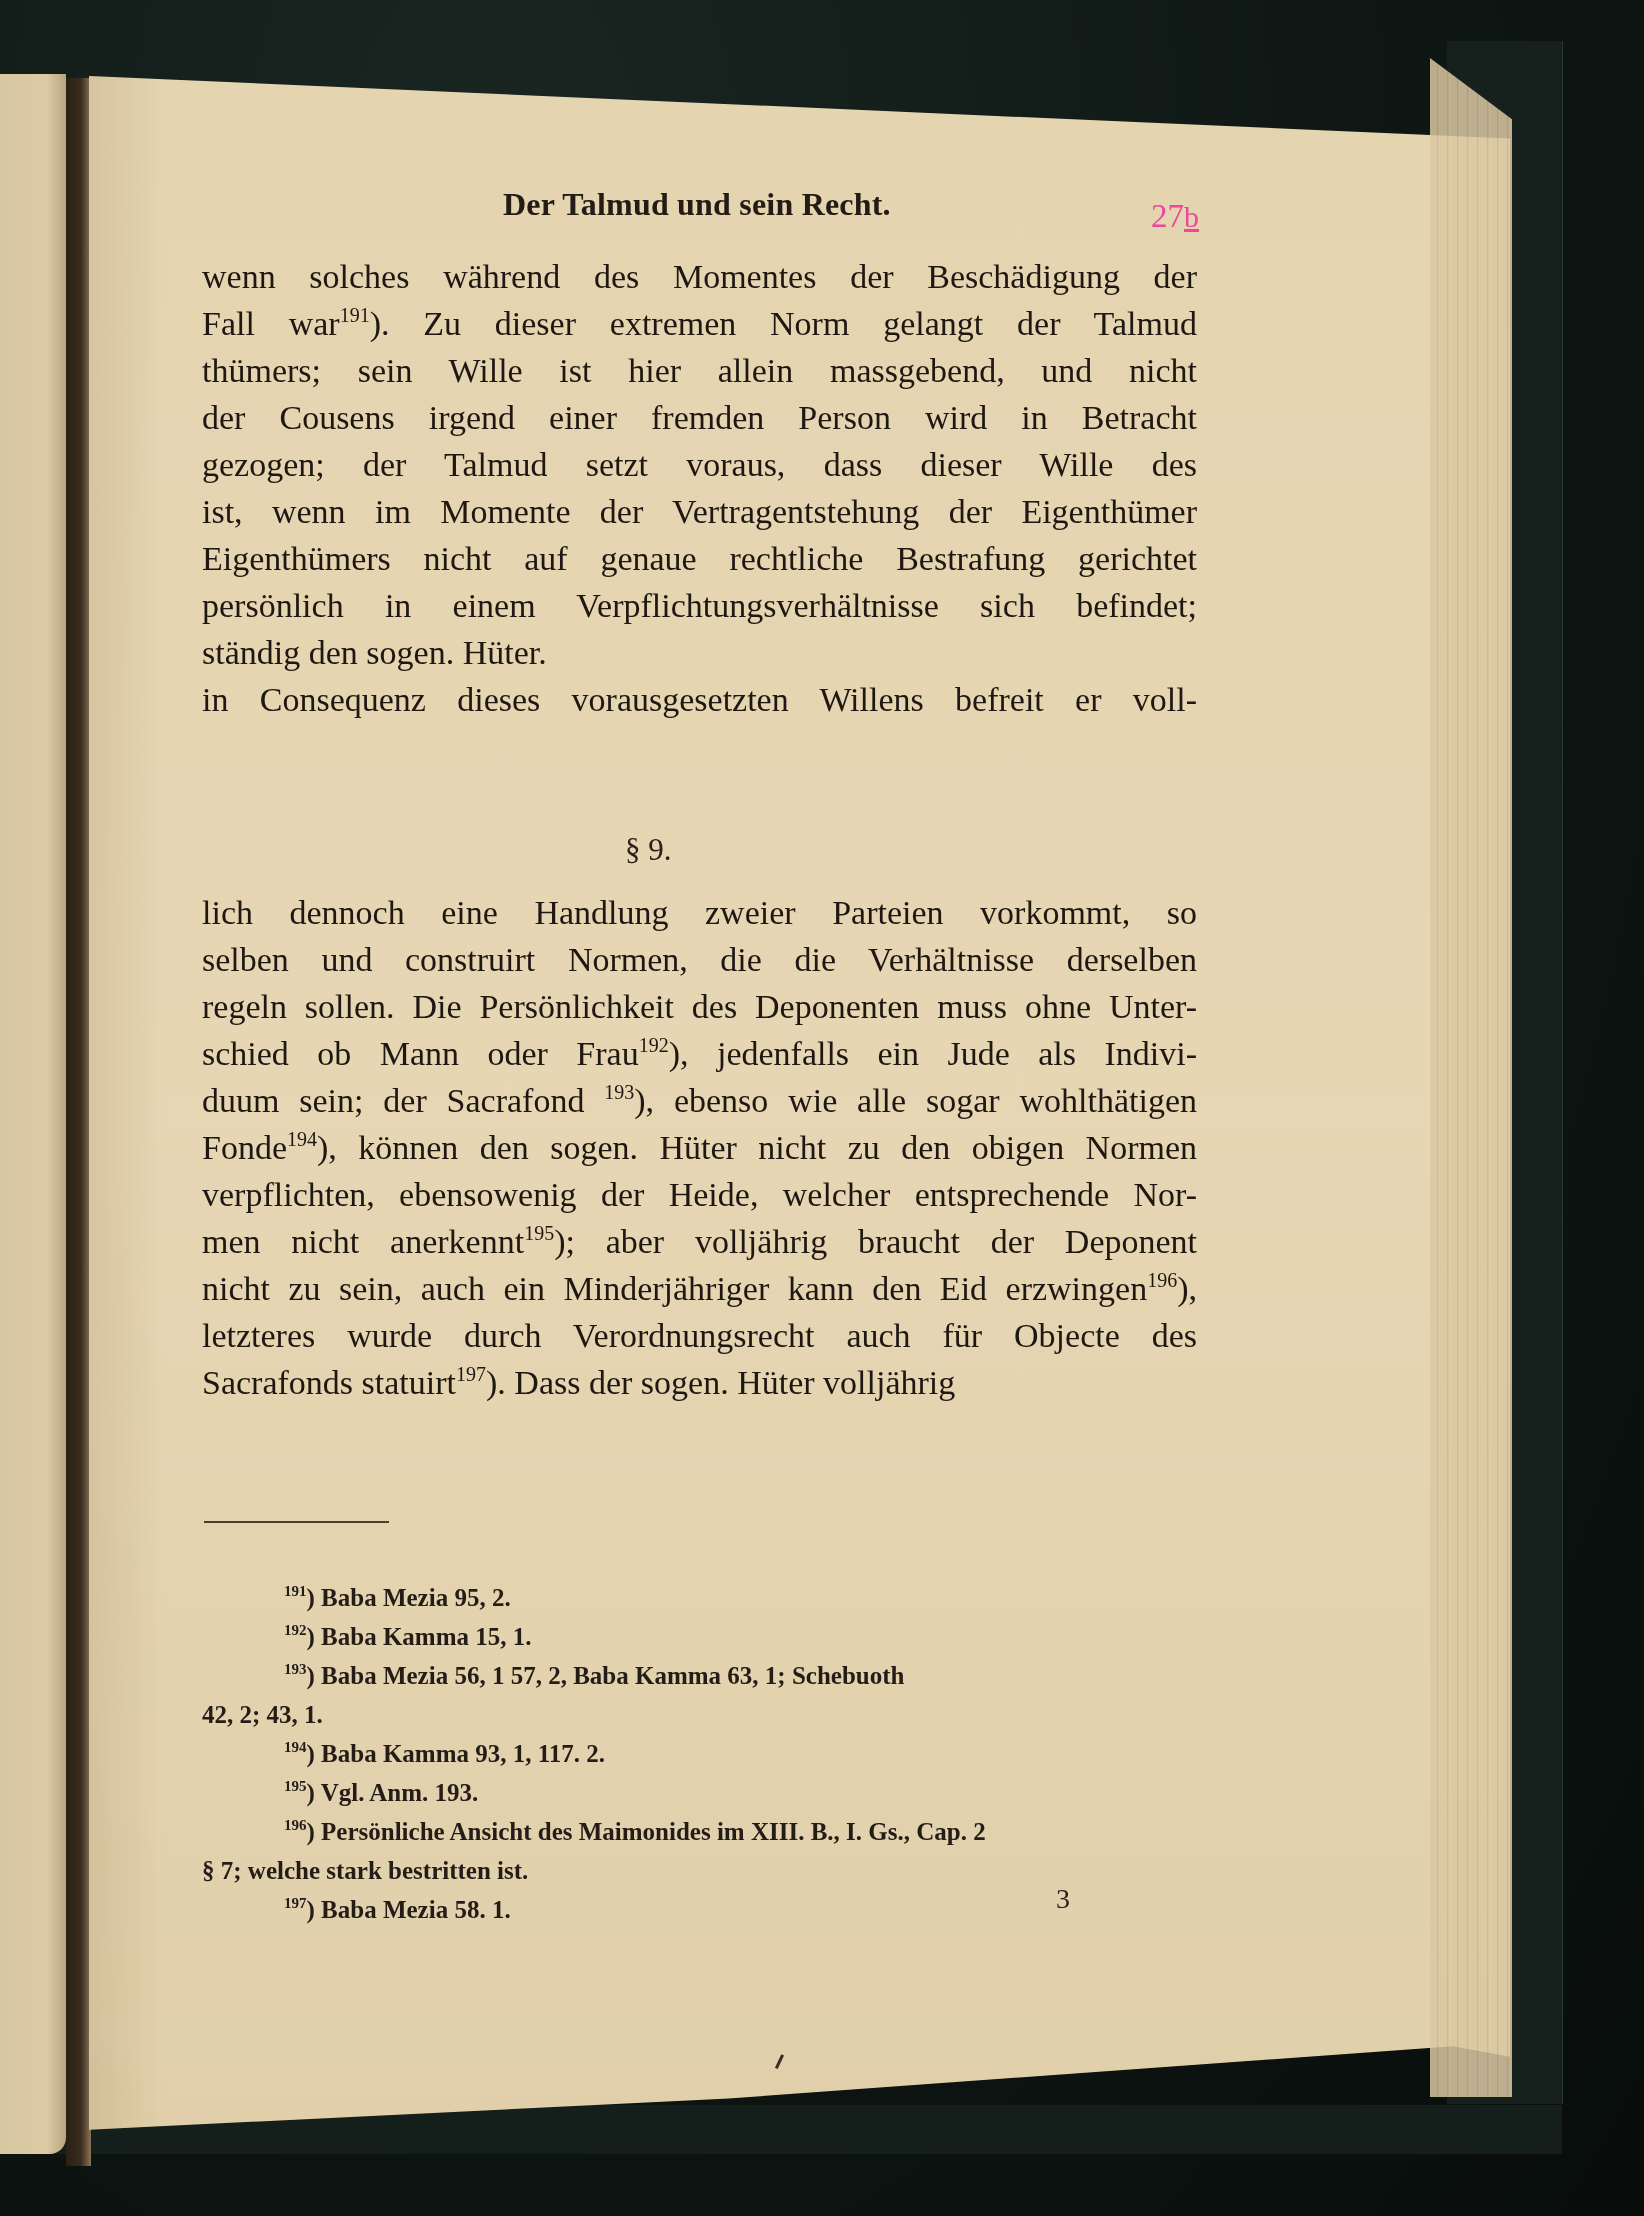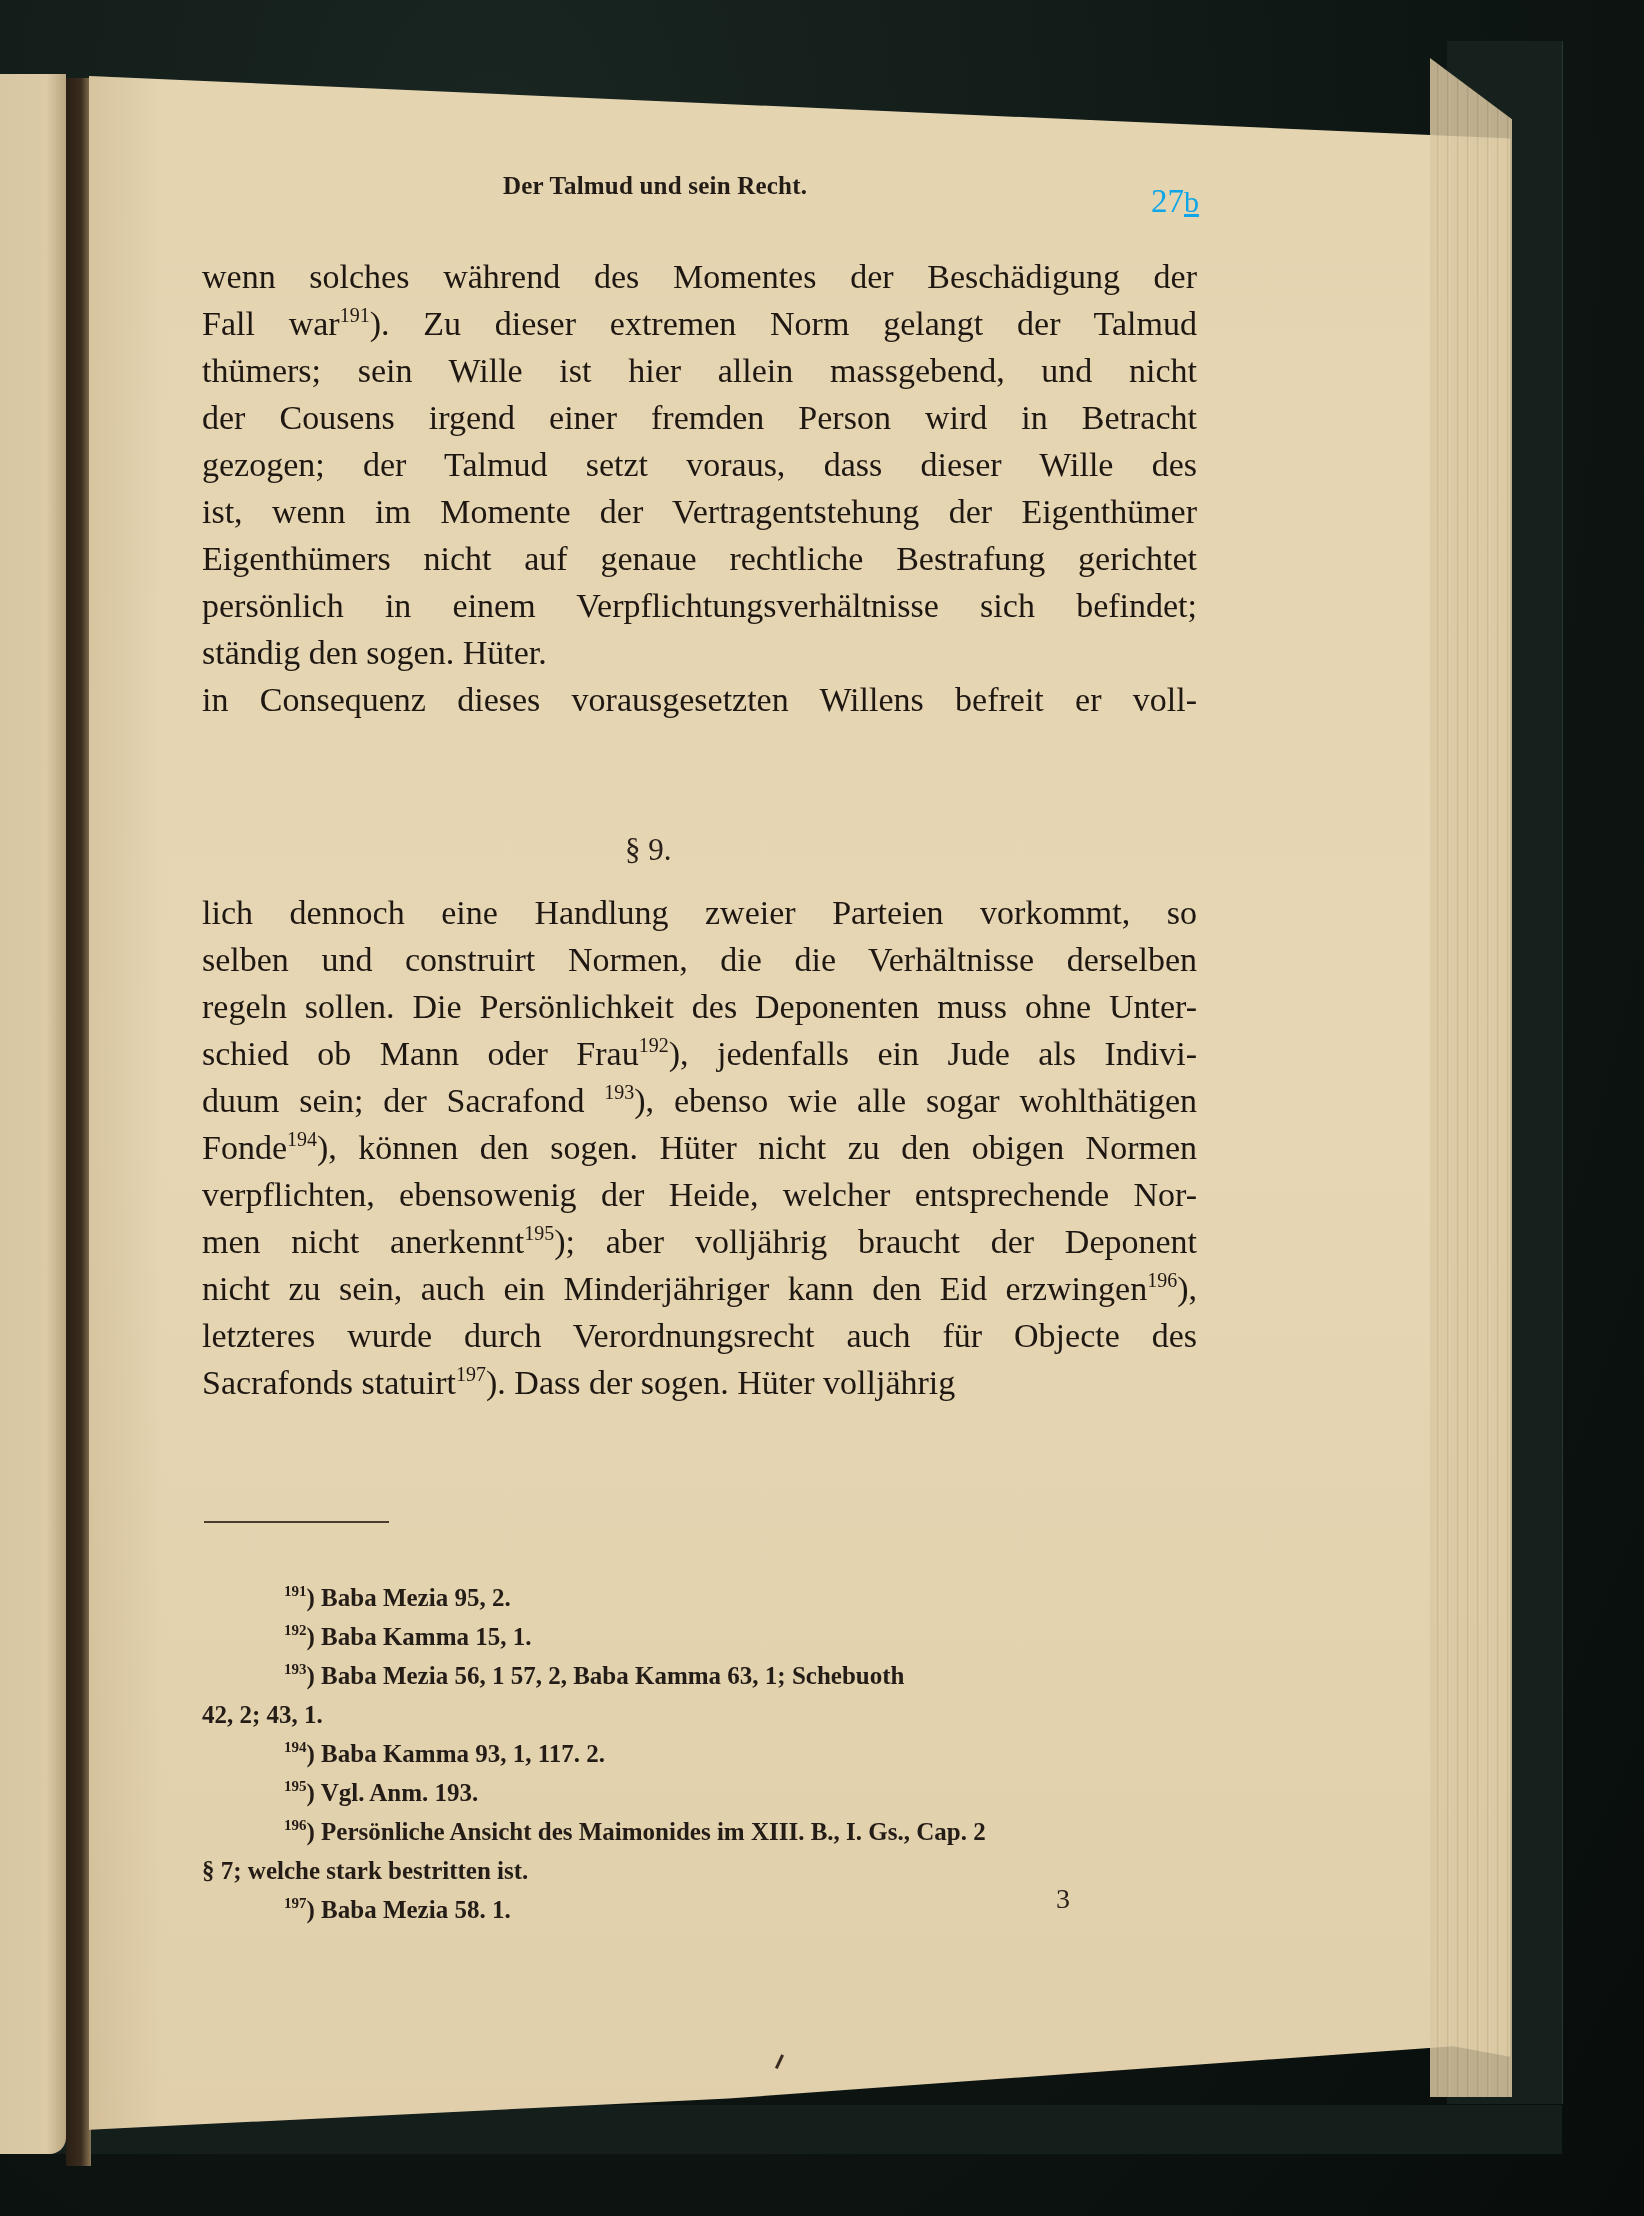--- a/index.html
+++ b/index.html
@@ -37,25 +37,25 @@
         linear-gradient(180deg, #e4d4b0 0%, #e6d6b3 50%, #e0cfaa 100%);
       clip-path: polygon(0 0, 100% 3%, 100% 95%, 96% 94.5%, 45% 97%, 0 98.5%);
     }
     .page-edges {
       position: absolute; left: 1430px; top: 58px; width: 82px; height: 2039px;
       background: repeating-linear-gradient(90deg, #dac8a2 0px, #dac8a2 6.6px, #c9b48c 7.4px, #e3d3b0 10px);
       clip-path: polygon(0 0, 100% 3%, 100% 100%, 0 100%);
       opacity: 0.85;
     }
     .running-head {
-      position: absolute; left: 503px; top: 172px; font-size: 25px; font-weight: bold;
+      position: absolute; left: 503px; top: 186px; font-size: 32px; font-weight: bold;
       color: #231b15; letter-spacing: 0.2px;
     }
     .page-no {
-      position: absolute; left: 1151px; top: 183px; font-size: 33px; color: #0ea5e9;
+      position: absolute; left: 1151px; top: 198px; font-size: 33px; color: #ec4899;
     }
     .page-no .suffix { text-decoration: underline; font-size: 30px; }
     .body-text {
       position: absolute; left: 202px; width: 995px; font-size: 34px; line-height: 47px;
       color: #1e1712; text-align: justify;
     }
     .line { display: block; white-space: nowrap; text-align: justify; text-align-last: justify; }
     .line.last { text-align-last: left; }
     .line.indent { padding-left: 81px; }
     sup { font-size: 20px; line-height: 0; vertical-align: 13px; }

